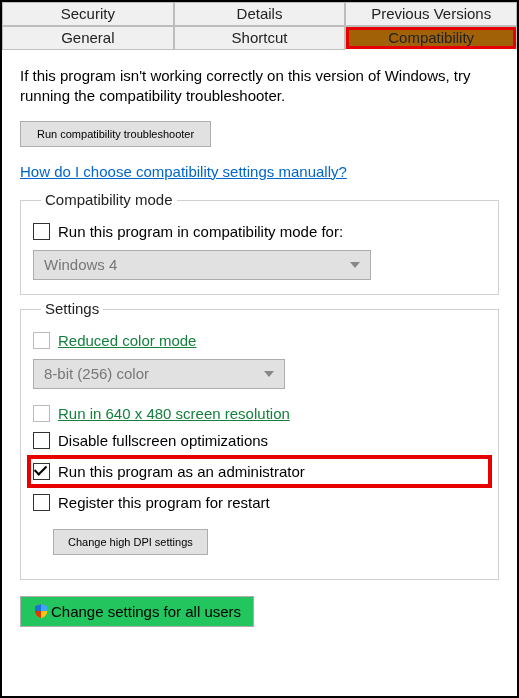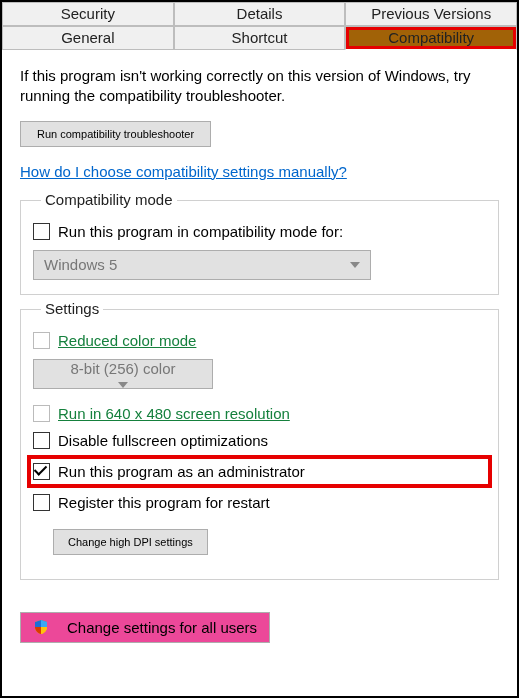--- a/index.html
+++ b/index.html
@@ -144,39 +144,39 @@
     background: #e1e1e1;
     border: 1px solid #adadad;
     height: 30px;
     padding: 0 10px;
     margin-top: 8px;
     color: #777;
     font-size: 15px;
     cursor: default;
   }
   .dropdown.wide { width: 338px; max-width: 100%; }
-  .dropdown.mid  { width: 180px; flex-direction: column; }
+  .dropdown.mid  { width: 252px; }
   .caret {
     width: 0; height: 0;
     border-left: 5px solid transparent;
     border-right: 5px solid transparent;
     border-top: 6px solid #888;
   }
 
   
   .shield-btn {
     display: inline-flex;
     align-items: center;
-    gap: 18px;
-    background: #ec4899;
+    gap: 2px;
+    background: #22c55e;
     border: 1px solid #adadad;
     padding: 6px 12px;
     font-size: 15px;
     cursor: pointer;
-    margin-top: 32px;
+    margin-top: 16px;
   }
   .shield-icon {
     width: 16px; height: 16px;
     flex-shrink: 0;
   }
 </style>
 </head>
 <body>
 
 <div class="tabs">
@@ -205,21 +205,21 @@
   
   <div class="groupbox">
     <div class="groupbox-legend">Compatibility mode</div>
 
     <div class="chk-row">
       <span class="chk"></span>
       <span class="chk-label">Run this program in compatibility mode for:</span>
     </div>
 
     <div class="dropdown wide">
-      <span>Windows 5</span>
+      <span>Windows 4</span>
       <span class="caret"></span>
     </div>
   </div>
 
   
   <div class="groupbox" style="margin-top:14px; ">
     <div class="groupbox-legend">Settings</div>
 
     <div class="chk-row">
       <span class="chk disabled"></span>

